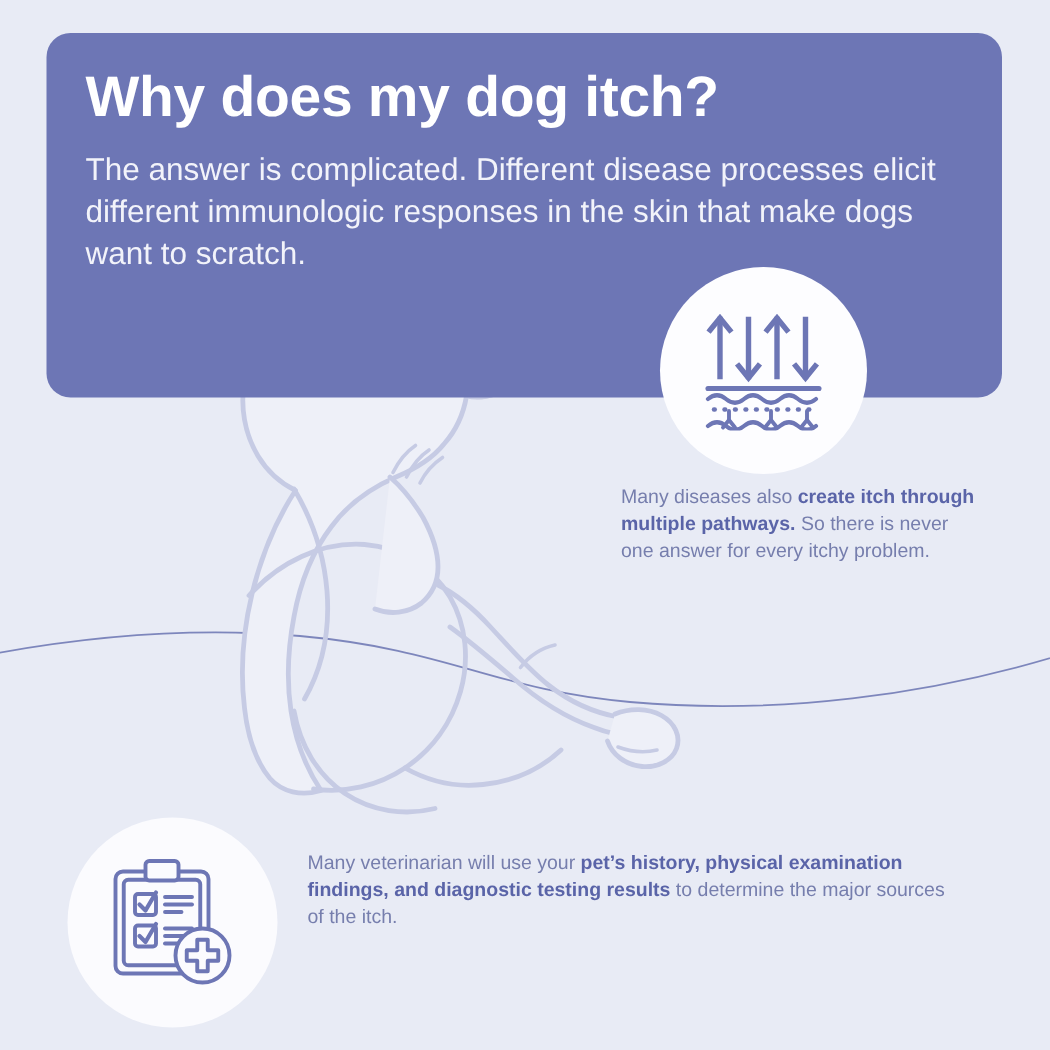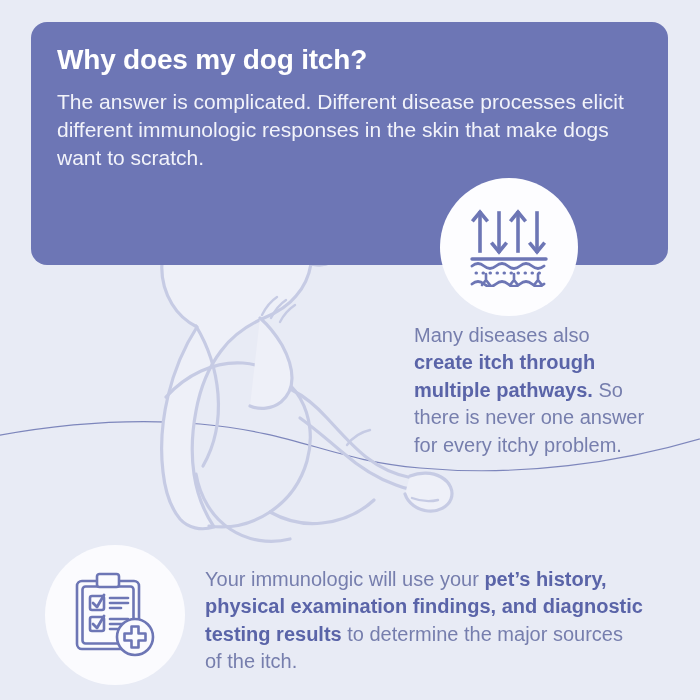--- a/index.html
+++ b/index.html
@@ -35,21 +35,21 @@
     width: 637px;
     height: 243px;
     background: #6d76b5;
     border-radius: 16px;
     box-sizing: border-box;
     padding: 22px 26px 0 26px;
   }
   .header-title {
     margin: 0;
     color: #ffffff;
-    font-size: 28px;
+    font-size: 38px;
     font-weight: bold;
     line-height: 1.15;
     letter-spacing: -0.2px;
   }
   .header-body {
     margin: 12px 0 6px 0;
     color: #f2f3fa;
     font-size: 21px;
     line-height: 1.33;
     max-width: 600px;
@@ -84,21 +84,21 @@
   .badge-clipboard svg {
     position: absolute;
     left: 28px;
     top: 26px;
   }
 
   
   .copy {
     position: absolute;
     color: #767ead;
-    font-size: 20px;
+    font-size: 13px;
     line-height: 1.37;
   }
   .copy b {
     color: #5a64a8;
     font-weight: bold;
   }
   .copy-middle {
     left: 414px;
     top: 322px;
     width: 236px;
@@ -277,16 +277,16 @@
         <path d="M58.5 55.5 h7 v7 h7 v7 h-7 v7 h-7 v-7 h-7 v-7 h7 z"></path>
       </g>
     </svg>
   </div>
 
   <div class="copy copy-middle">
     <span>Many diseases also </span><b>create itch through multiple pathways.</b><span> So there is never one answer for every itchy problem.</span>
   </div>
 
   <div class="copy copy-bottom">
-    <span>Your immunologic will use your </span><b>pet’s history, physical examination findings, and diagnostic testing results</b><span> to determine the major sources of the itch.</span>
+    <span>Many veterinarian will use your </span><b>pet’s history, physical examination findings, and diagnostic testing results</b><span> to determine the major sources of the itch.</span>
   </div>
 
 </div>
 
 </body></html>

